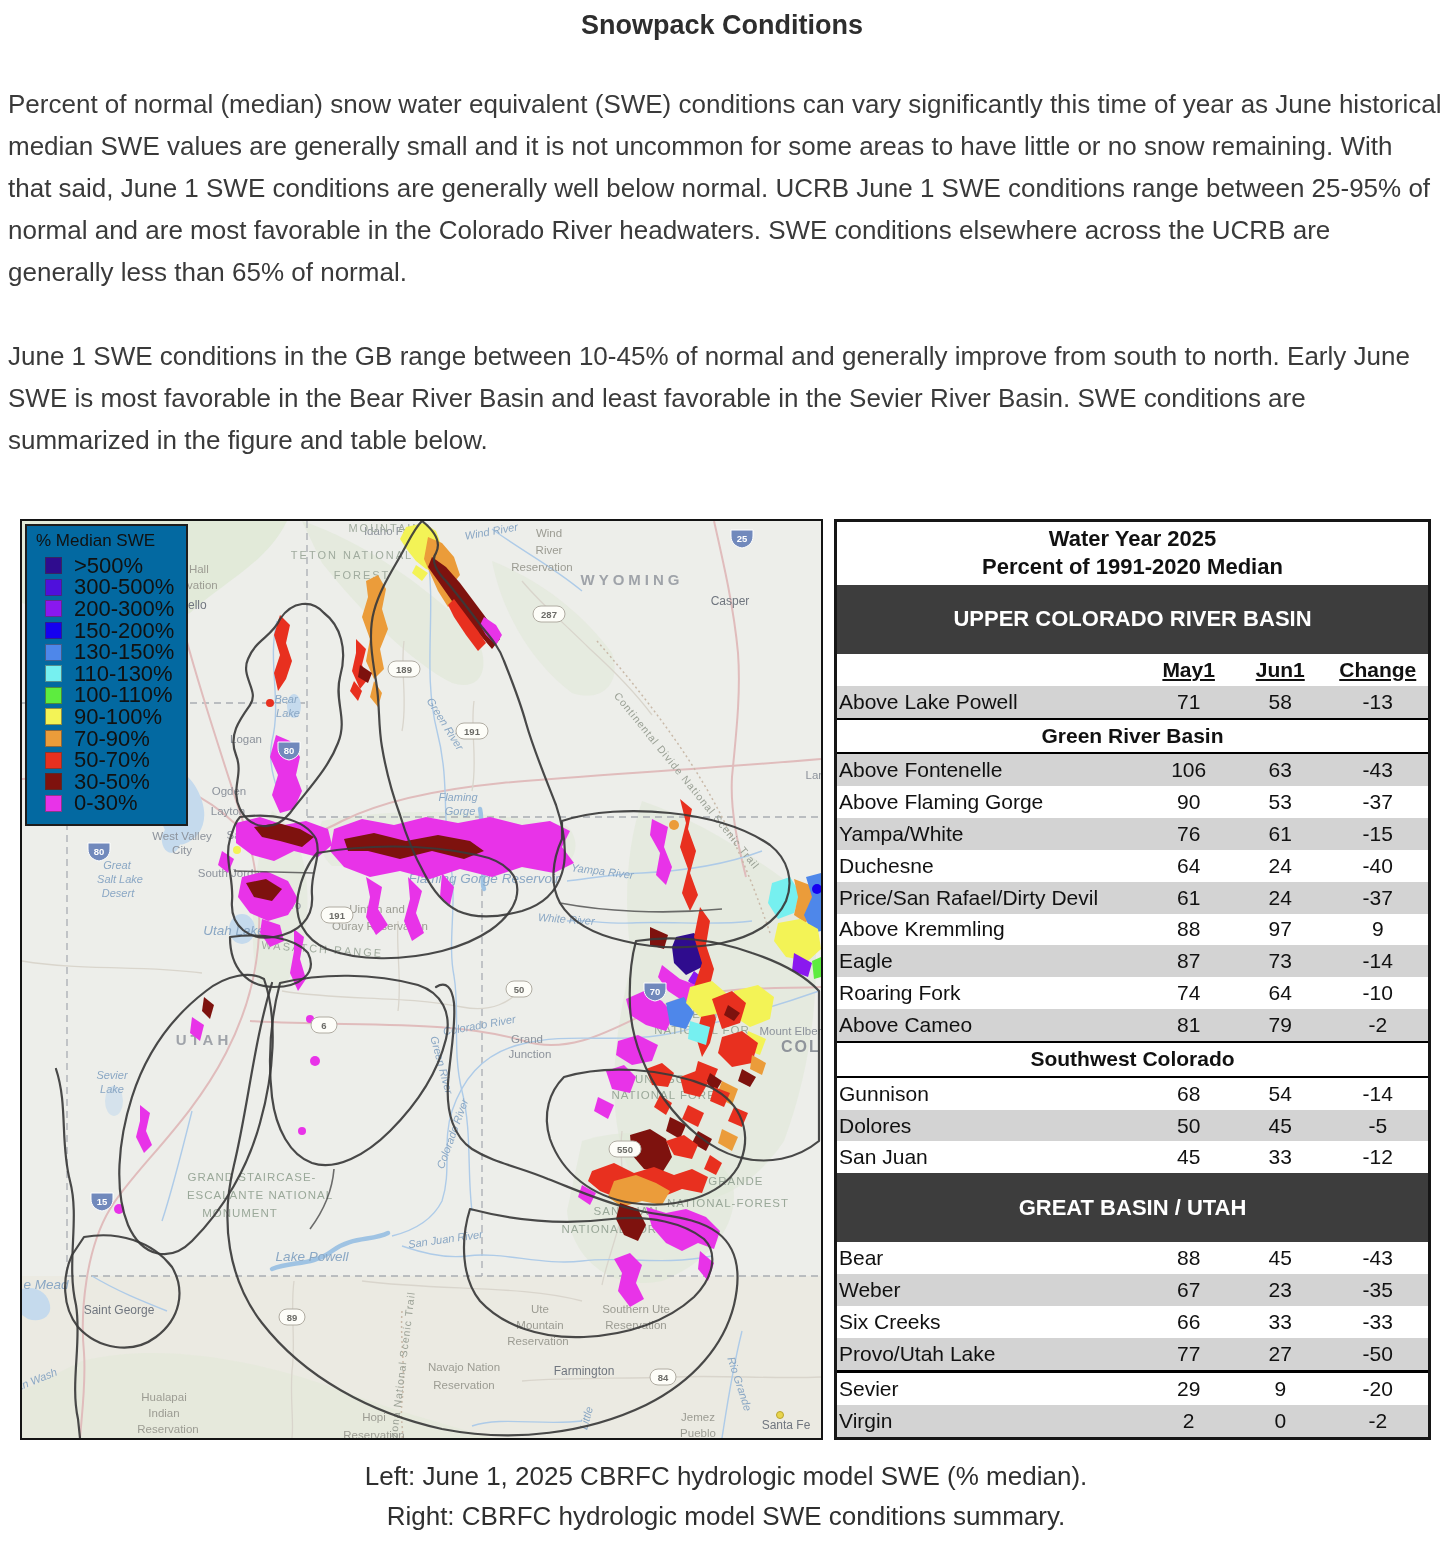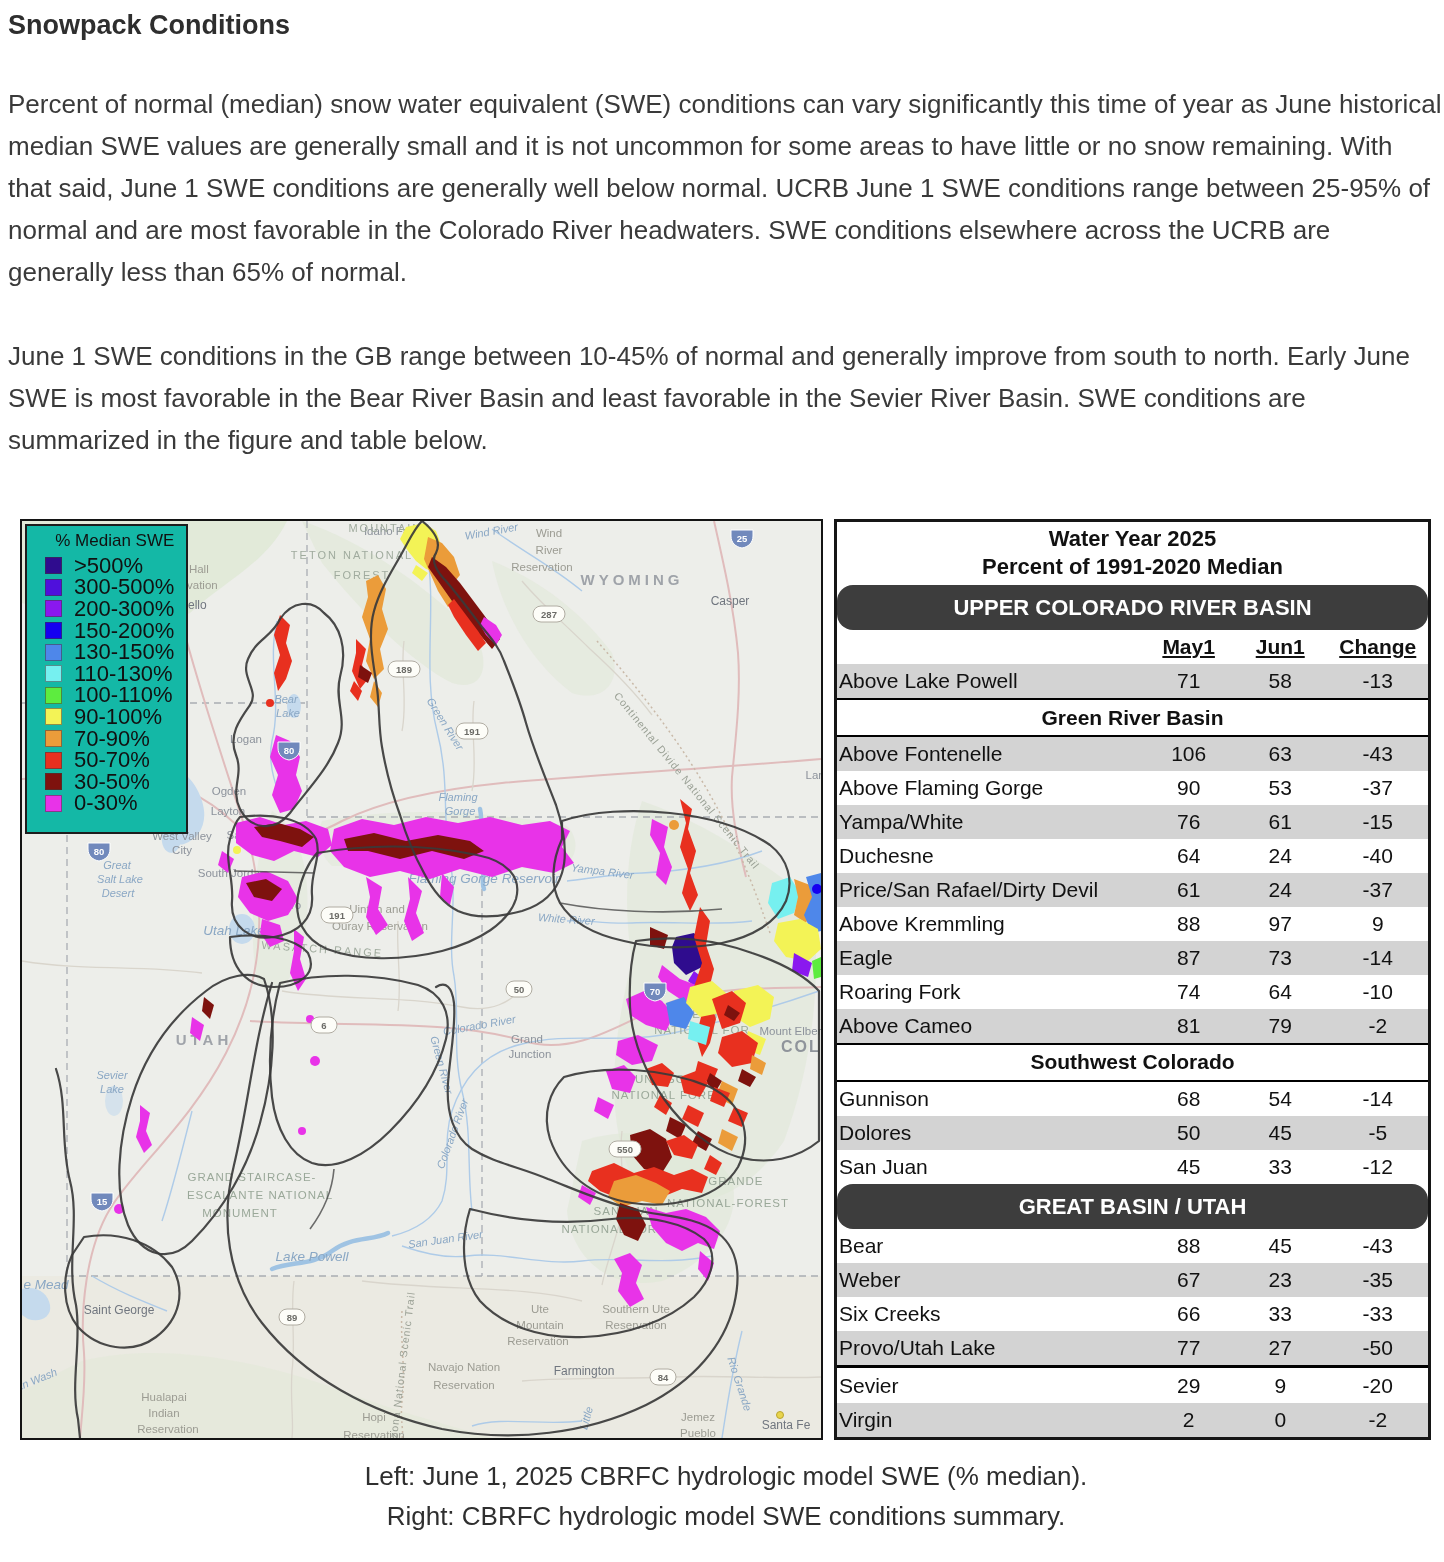--- a/index.html
+++ b/index.html
@@ -1,33 +1,33 @@
 <!DOCTYPE html>
 <html><head>
 <meta charset="utf-8">
 <style>
   html,body { margin:0; padding:0; background:#fff; }
   body { font-family:"Liberation Sans", sans-serif; color:#333; width:1444px; }
   .content { padding:6px 8px 0 8px; }
-  h1 { font-size:27px; margin:4px 0 0 0; color:#2e2e2e; }
+  h1 { font-size:27px; margin:4px 0 0 0; color:#2e2e2e;text-align:center; }
   p.body-text { font-size:26px; line-height:42px; margin:42px 0 0 0; width:1434px; color:#3a3a3a; }
   
   .figure-row { display:flex; gap:11px; margin:58px 0 0 12px; }
   .map-wrap { position:relative; width:799px; height:917px; border:2px solid #141414; background:#edeeea; overflow:hidden; flex:none; }
   .map-wrap svg { position:absolute; left:0; top:0; }
-  .legend { position:absolute; top:3px; left:3px; background:#14b8a6; border:2px solid #1d1d1d; padding:5px 12px 18px 9px; z-index:5;text-align:right; }
+  .legend { position:absolute; top:3px; left:3px; background:#0369a1; border:2px solid #1d1d1d; padding:5px 12px 10px 9px; z-index:5; }
   .legend-title { font-size:17px; color:#111; margin:0 0 4px 0; white-space:nowrap; }
   .legend-item { display:flex; align-items:center; height:21.6px; font-size:22px; color:#111; }
   .legend-item .swatch { width:15px; height:15px; margin:0 12px 0 9px; border:1px solid rgba(60,60,60,.55); flex:none; }
   
   .table-wrap { width:591px; border:3px solid #161616; display:flex; flex-direction:column; background:#fff; }
   .tbl-title { text-align:center; font-weight:bold; font-size:22px; line-height:28px; padding:3px 0 4px 0; color:#111; }
   table.swe { border-collapse:collapse; width:100%; table-layout:fixed; flex:1; }
   table.swe td { font-size:21px; padding:0 0 0 6px; color:#111; overflow:hidden; white-space:nowrap; }
-  tr.major td { background:#3d3d3d; color:#fff; font-weight:bold; text-align:center; font-size:22px; padding:3px;border-radius:16px; }
+  tr.major td { background:#3d3d3d; color:#fff; font-weight:bold; text-align:center; font-size:22px; padding:13px; }
   tr.sub td { font-weight:bold; text-align:center; border-top:2px solid #000; border-bottom:2px solid #000; padding:0; }
   tr.cols td { font-weight:bold; text-align:center; padding:0; }
   tr.cols td span { text-decoration:underline; }
   tr.data td { text-align:center; padding:0; }
   tr.data td.name { text-align:left; padding:0 0 0 2px; }
   tr.shade td { background:#d3d3d3; }
   tr.thick td { border-top:3px solid #000; }
   
   .caption { margin:16px 0 0 12px; width:1412px; text-align:center; font-size:26px; line-height:40px; color:#2f2f2f; }
   

